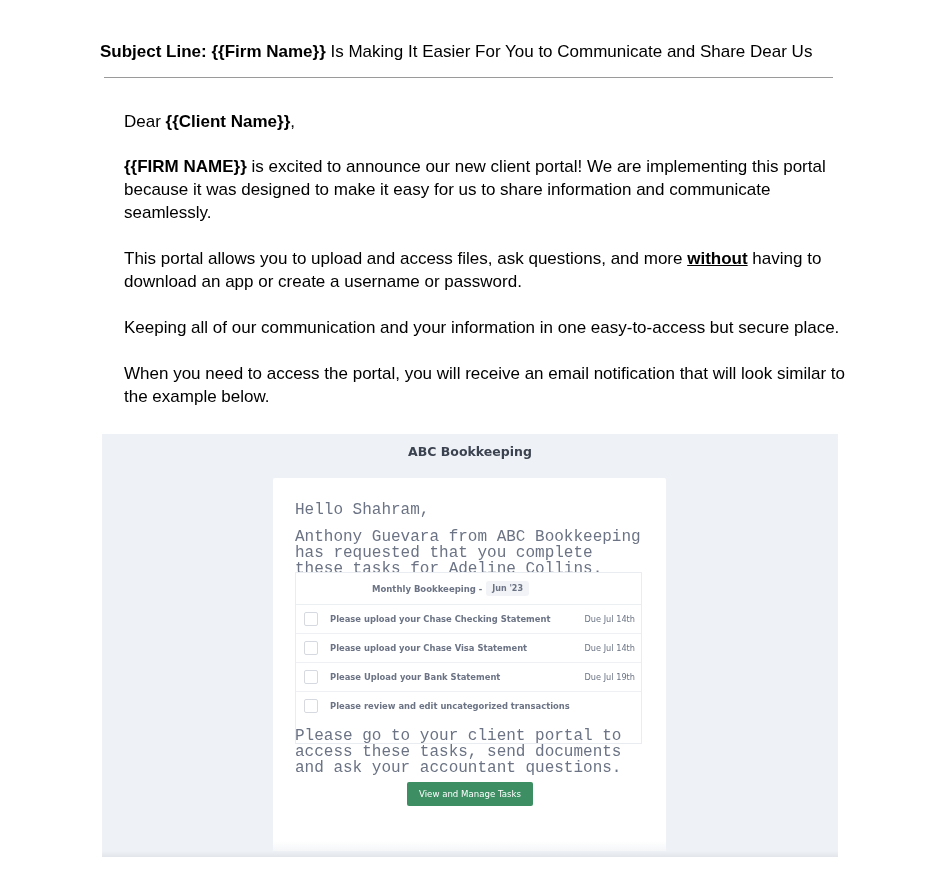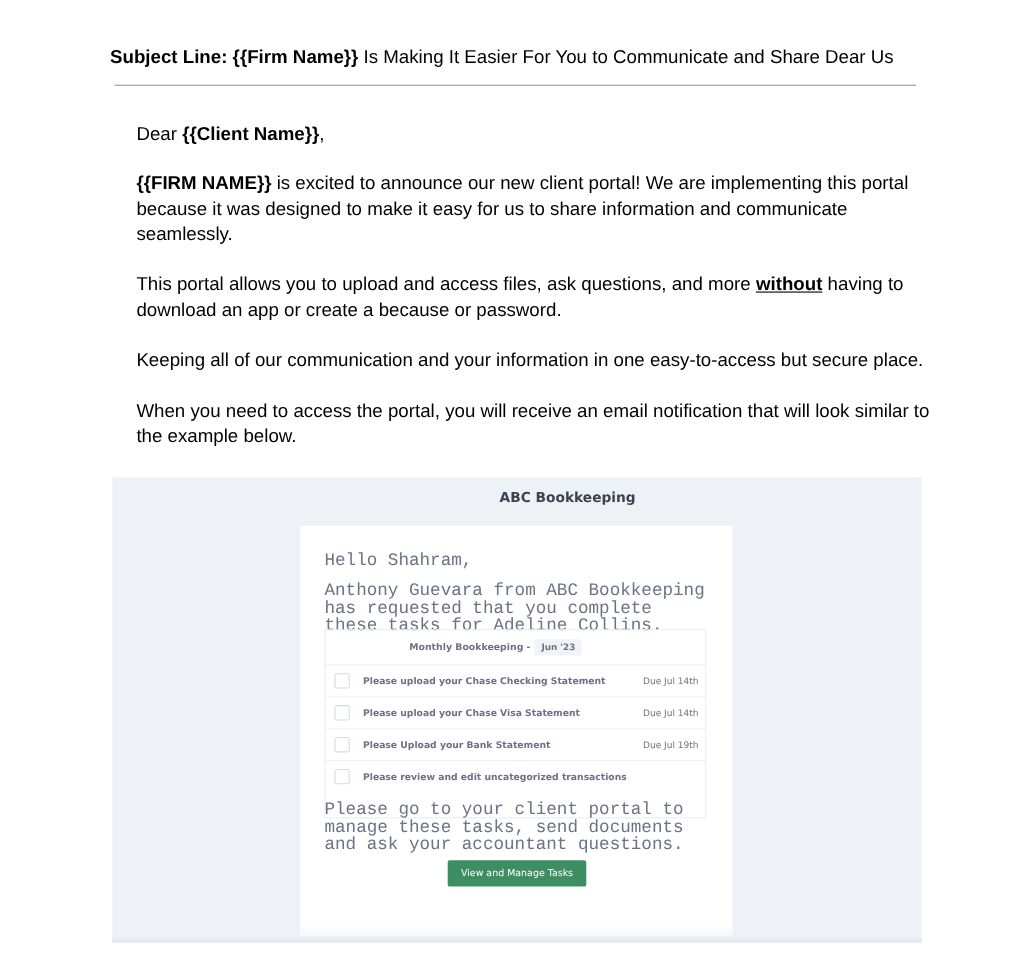--- a/index.html
+++ b/index.html
@@ -4,21 +4,21 @@
 <style>
   html,body{margin:0;padding:0;background:#ffffff;}
   body{width:936px;height:880px;position:relative;overflow:hidden;font-family:"Liberation Sans",sans-serif;color:#000;}
   .subject{position:absolute;left:100px;top:41px;font-size:17px;line-height:22px;white-space:nowrap;}
   .b{font-weight:bold;}
   .rule{position:absolute;left:104px;top:77px;width:729px;height:0;border-top:1.5px solid #9a9a9a;}
   .p{position:absolute;left:100px;width:745px;font-size:17px;line-height:23px;margin-left:24px;}
   .u{text-decoration:underline;font-weight:bold;}
   .embed{position:absolute;left:102px;top:434px;width:736px;height:423px;background:#eef1f5;}
   .embed-shadow{position:absolute;left:0;bottom:0;width:100%;height:6px;background:linear-gradient(#eef1f5,#e2e5e9);}
-  .brand{position:absolute;top:10px;left:0;width:100%;text-align:center;font-family:"DejaVu Sans",sans-serif;font-weight:bold;font-size:12.5px;color:#3b4350;margin-left:46px;}
+  .brand{position:absolute;top:10px;left:0;width:100%;text-align:center;font-family:"DejaVu Sans",sans-serif;font-weight:bold;font-size:12.5px;color:#3b4350;}
   .card{position:absolute;left:171px;top:44px;width:393px;height:373px;background:#fff;border-radius:2px;}
   .card-fade{position:absolute;left:0;bottom:0;width:100%;height:10px;background:linear-gradient(rgba(255,255,255,0),#f4f6f8);}
   .gtext{font-family:Liberation Mono, monospace;color:#6b7384;font-size:16px;line-height:16px;}
   .hello{position:absolute;left:22px;top:24px;}
   .req{position:absolute;left:22px;top:51px;width:350px;}
   .tasks{position:absolute;left:22px;top:94px;width:347px;height:172px;border:1px solid #e9ecf0;box-sizing:border-box;}
   .thead{height:31px;border-bottom:1px solid #eceff2;display:flex;align-items:center;justify-content:center;}
   .thead-title{font-family:"DejaVu Sans",sans-serif;font-weight:bold;font-size:8.5px;color:#6b7384;margin-left:-36px;}
   .month{font-family:"DejaVu Sans",sans-serif;font-weight:bold;font-size:8px;color:#6b7384;background:#f1f3f6;border-radius:3px;padding:3px 6px;margin-left:4px;}
   .row{height:28px;border-bottom:1px solid #eef0f3;display:flex;align-items:center;position:relative;}
@@ -38,21 +38,21 @@
 <div class="p" style="top:110px;"><span>Dear </span><span class="b">{{Client Name}}</span><span>,</span></div>
 
 <div class="p" style="top:155px;">
   <div><span class="b">{{FIRM NAME}}</span><span> is excited to announce our new client portal! We are implementing this portal</span></div>
   <div>because it was designed to make it easy for us to share information and communicate</div>
   <div>seamlessly.</div>
 </div>
 
 <div class="p" style="top:247px;">
   <div><span>This portal allows you to upload and access files, ask questions, and more </span><span class="u">without</span><span> having to</span></div>
-  <div>download an app or create a because or password.</div>
+  <div>download an app or create a username or password.</div>
 </div>
 
 <div class="p" style="top:316px;">Keeping all of our communication and your information in one easy-to-access but secure place.</div>
 
 <div class="p" style="top:362px;">
   <div>When you need to access the portal, you will receive an email notification that will look similar to</div>
   <div>the example below.</div>
 </div>
 
 <div class="embed">
@@ -79,18 +79,18 @@
         <span class="cb"></span>
         <span class="rlabel">Please Upload your Bank Statement</span>
         <span class="due">Due Jul 19th</span>
       </div>
       <div class="row">
         <span class="cb"></span>
         <span class="rlabel">Please review and edit uncategorized transactions</span>
         <span class="due"></span>
       </div>
     </div>
-    <div class="gtext foot">Please go to your client portal to manage these tasks, send documents and ask your accountant questions.</div>
+    <div class="gtext foot">Please go to your client portal to access these tasks, send documents and ask your accountant questions.</div>
     <div class="btn">View and Manage Tasks</div>
     <div class="card-fade"></div>
   </div>
   <div class="embed-shadow"></div>
 </div>
 
 </body></html>

